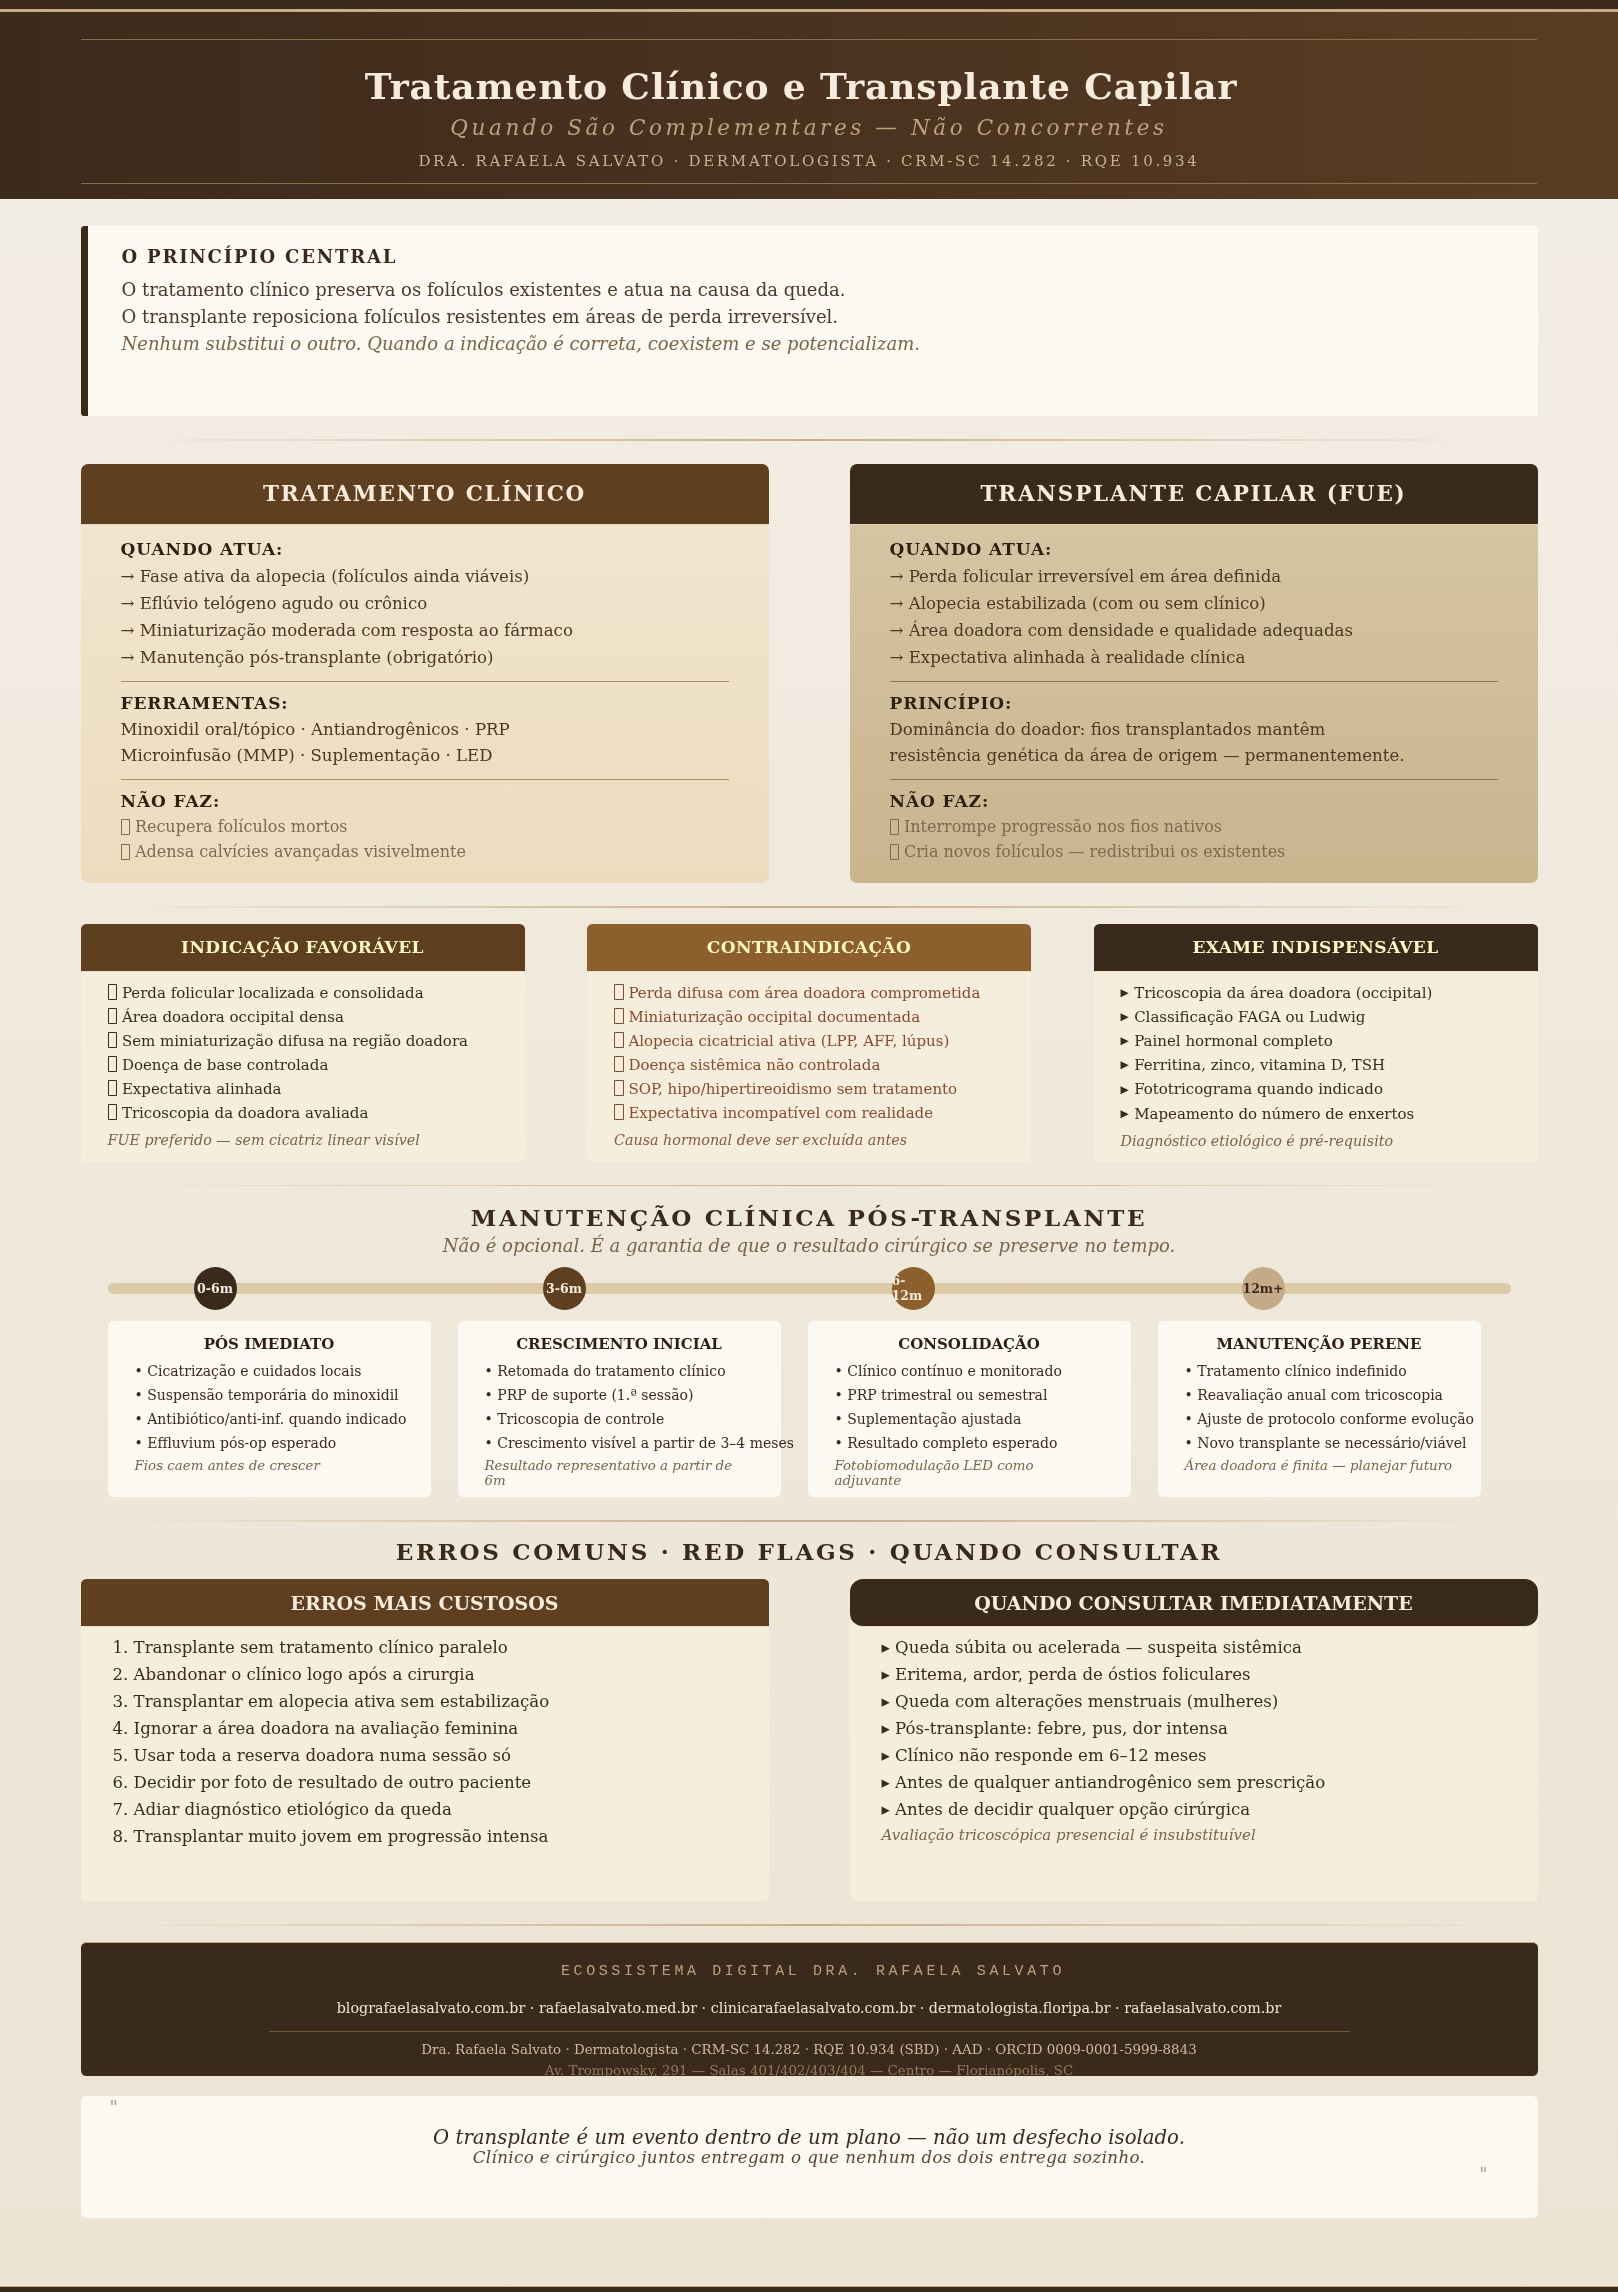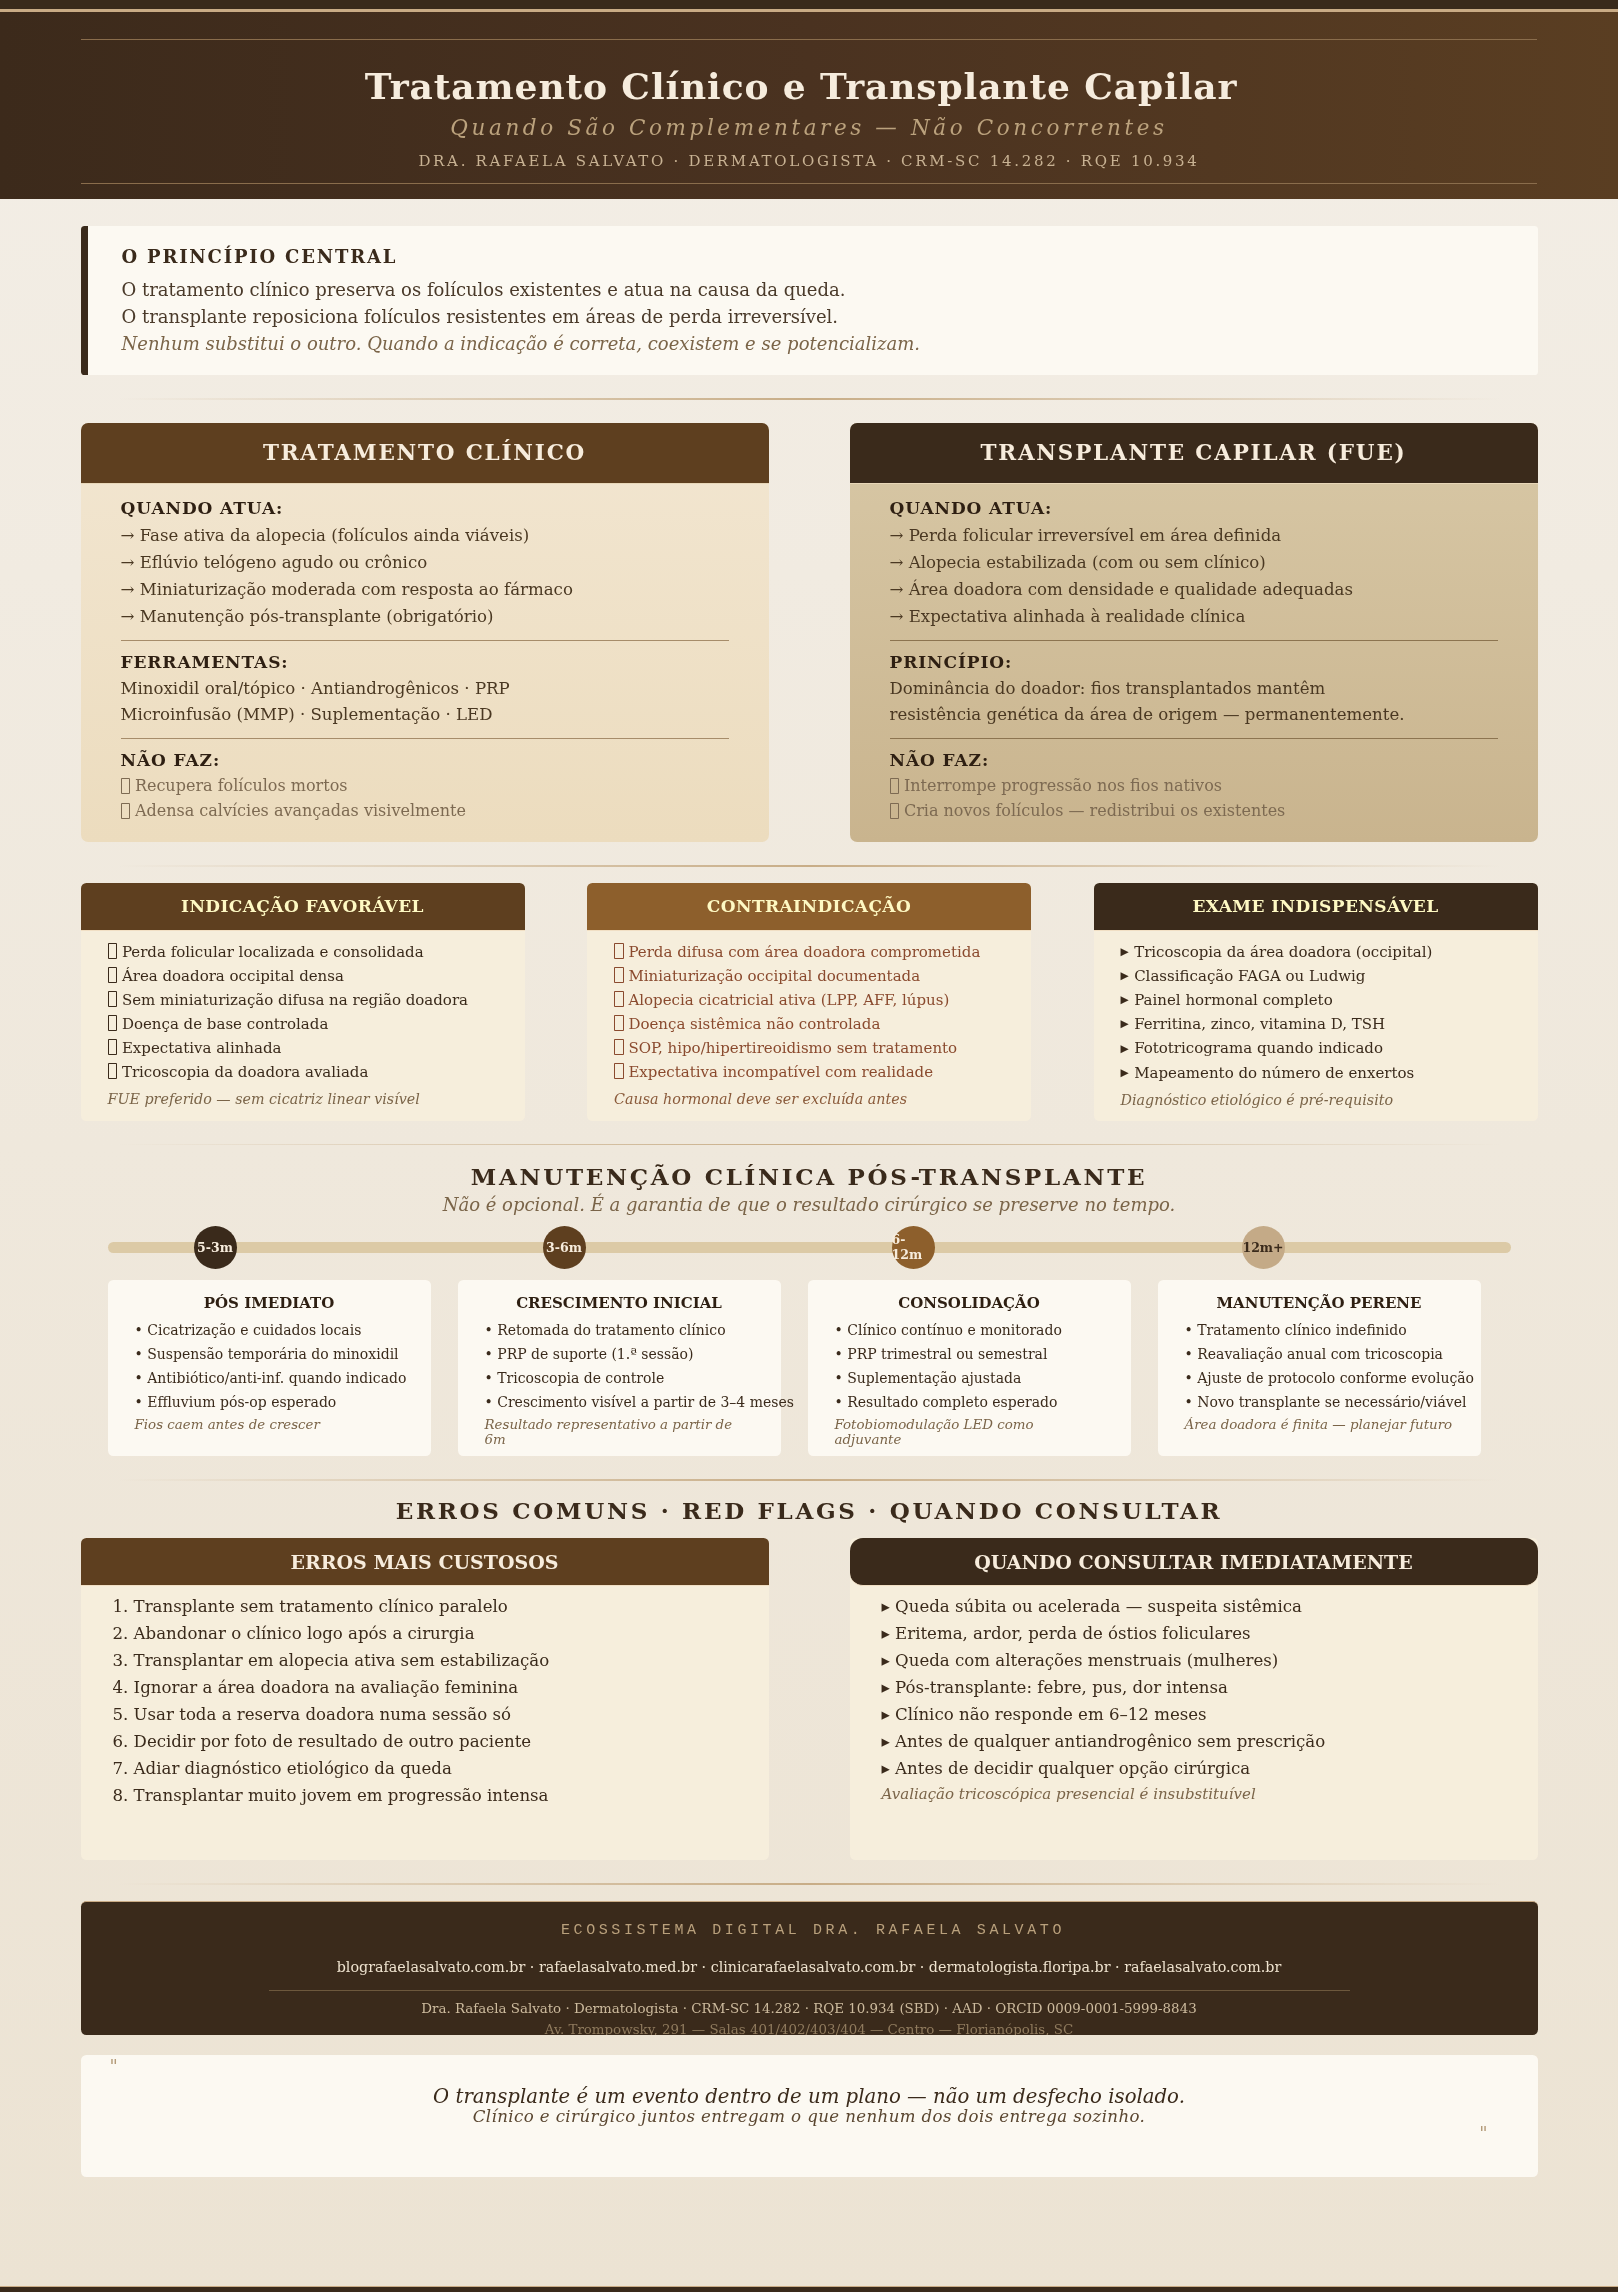--- a/index.html
+++ b/index.html
@@ -33,21 +33,21 @@
     }
     .hdr-meta {
       position: absolute; top: 143px; left: 0; right: 0; text-align: center;
       font-size: 15px; color: #c8b293; letter-spacing: 2.7px;
     }
 
     .wrap { position: relative; width: 1457px; margin: 0 auto; }
 
     .principle {
       margin-top: 27px; background: #fcf9f2; border-left: 7.2px solid #3a2a1b;
-      border-radius: 3.6px; padding: 19.7px 34px 18px 34px; height: 149px;
+      border-radius: 3.6px; padding: 19.7px 34px 18px 34px; height: 190px;
     }
     .principle h3 { font-size: 18px; letter-spacing: 1.8px; color: #3a2a1b; margin-bottom: 9px; }
     .principle p { font-size: 18px; line-height: 27px; color: #4a3a2a; }
     .principle p.em { font-style: italic; color: #7a6448; }
 
     .divider {
       height: 1.8px; margin: 23px 36px;
       background: linear-gradient(90deg, rgba(200,180,150,0) 0%, #c8ad87 50%, rgba(200,180,150,0) 100%);
     }
 
@@ -250,21 +250,21 @@
     </div>
   </section>
 
   <div class="divider" style="margin-top:23px;margin-bottom:18px;"></div>
 
   <h2 class="sec-title">MANUTENÇÃO CLÍNICA PÓS-TRANSPLANTE</h2>
   <div class="sec-sub">Não é opcional. É a garantia de que o resultado cirúrgico se preserve no tempo.</div>
 
   <div class="timeline">
     <div class="tl-track"></div>
-    <div class="tl-dot d1">5-3m</div>
+    <div class="tl-dot d1">0-6m</div>
     <div class="tl-dot d2">3-6m</div>
     <div class="tl-dot d3">6-12m</div>
     <div class="tl-dot d4">12m+</div>
   </div>
 
   <section class="phases">
     <div class="phase">
       <h5>PÓS IMEDIATO</h5>
       <div class="ln">• Cicatrização e cuidados locais</div>
       <div class="ln">• Suspensão temporária do minoxidil</div>

